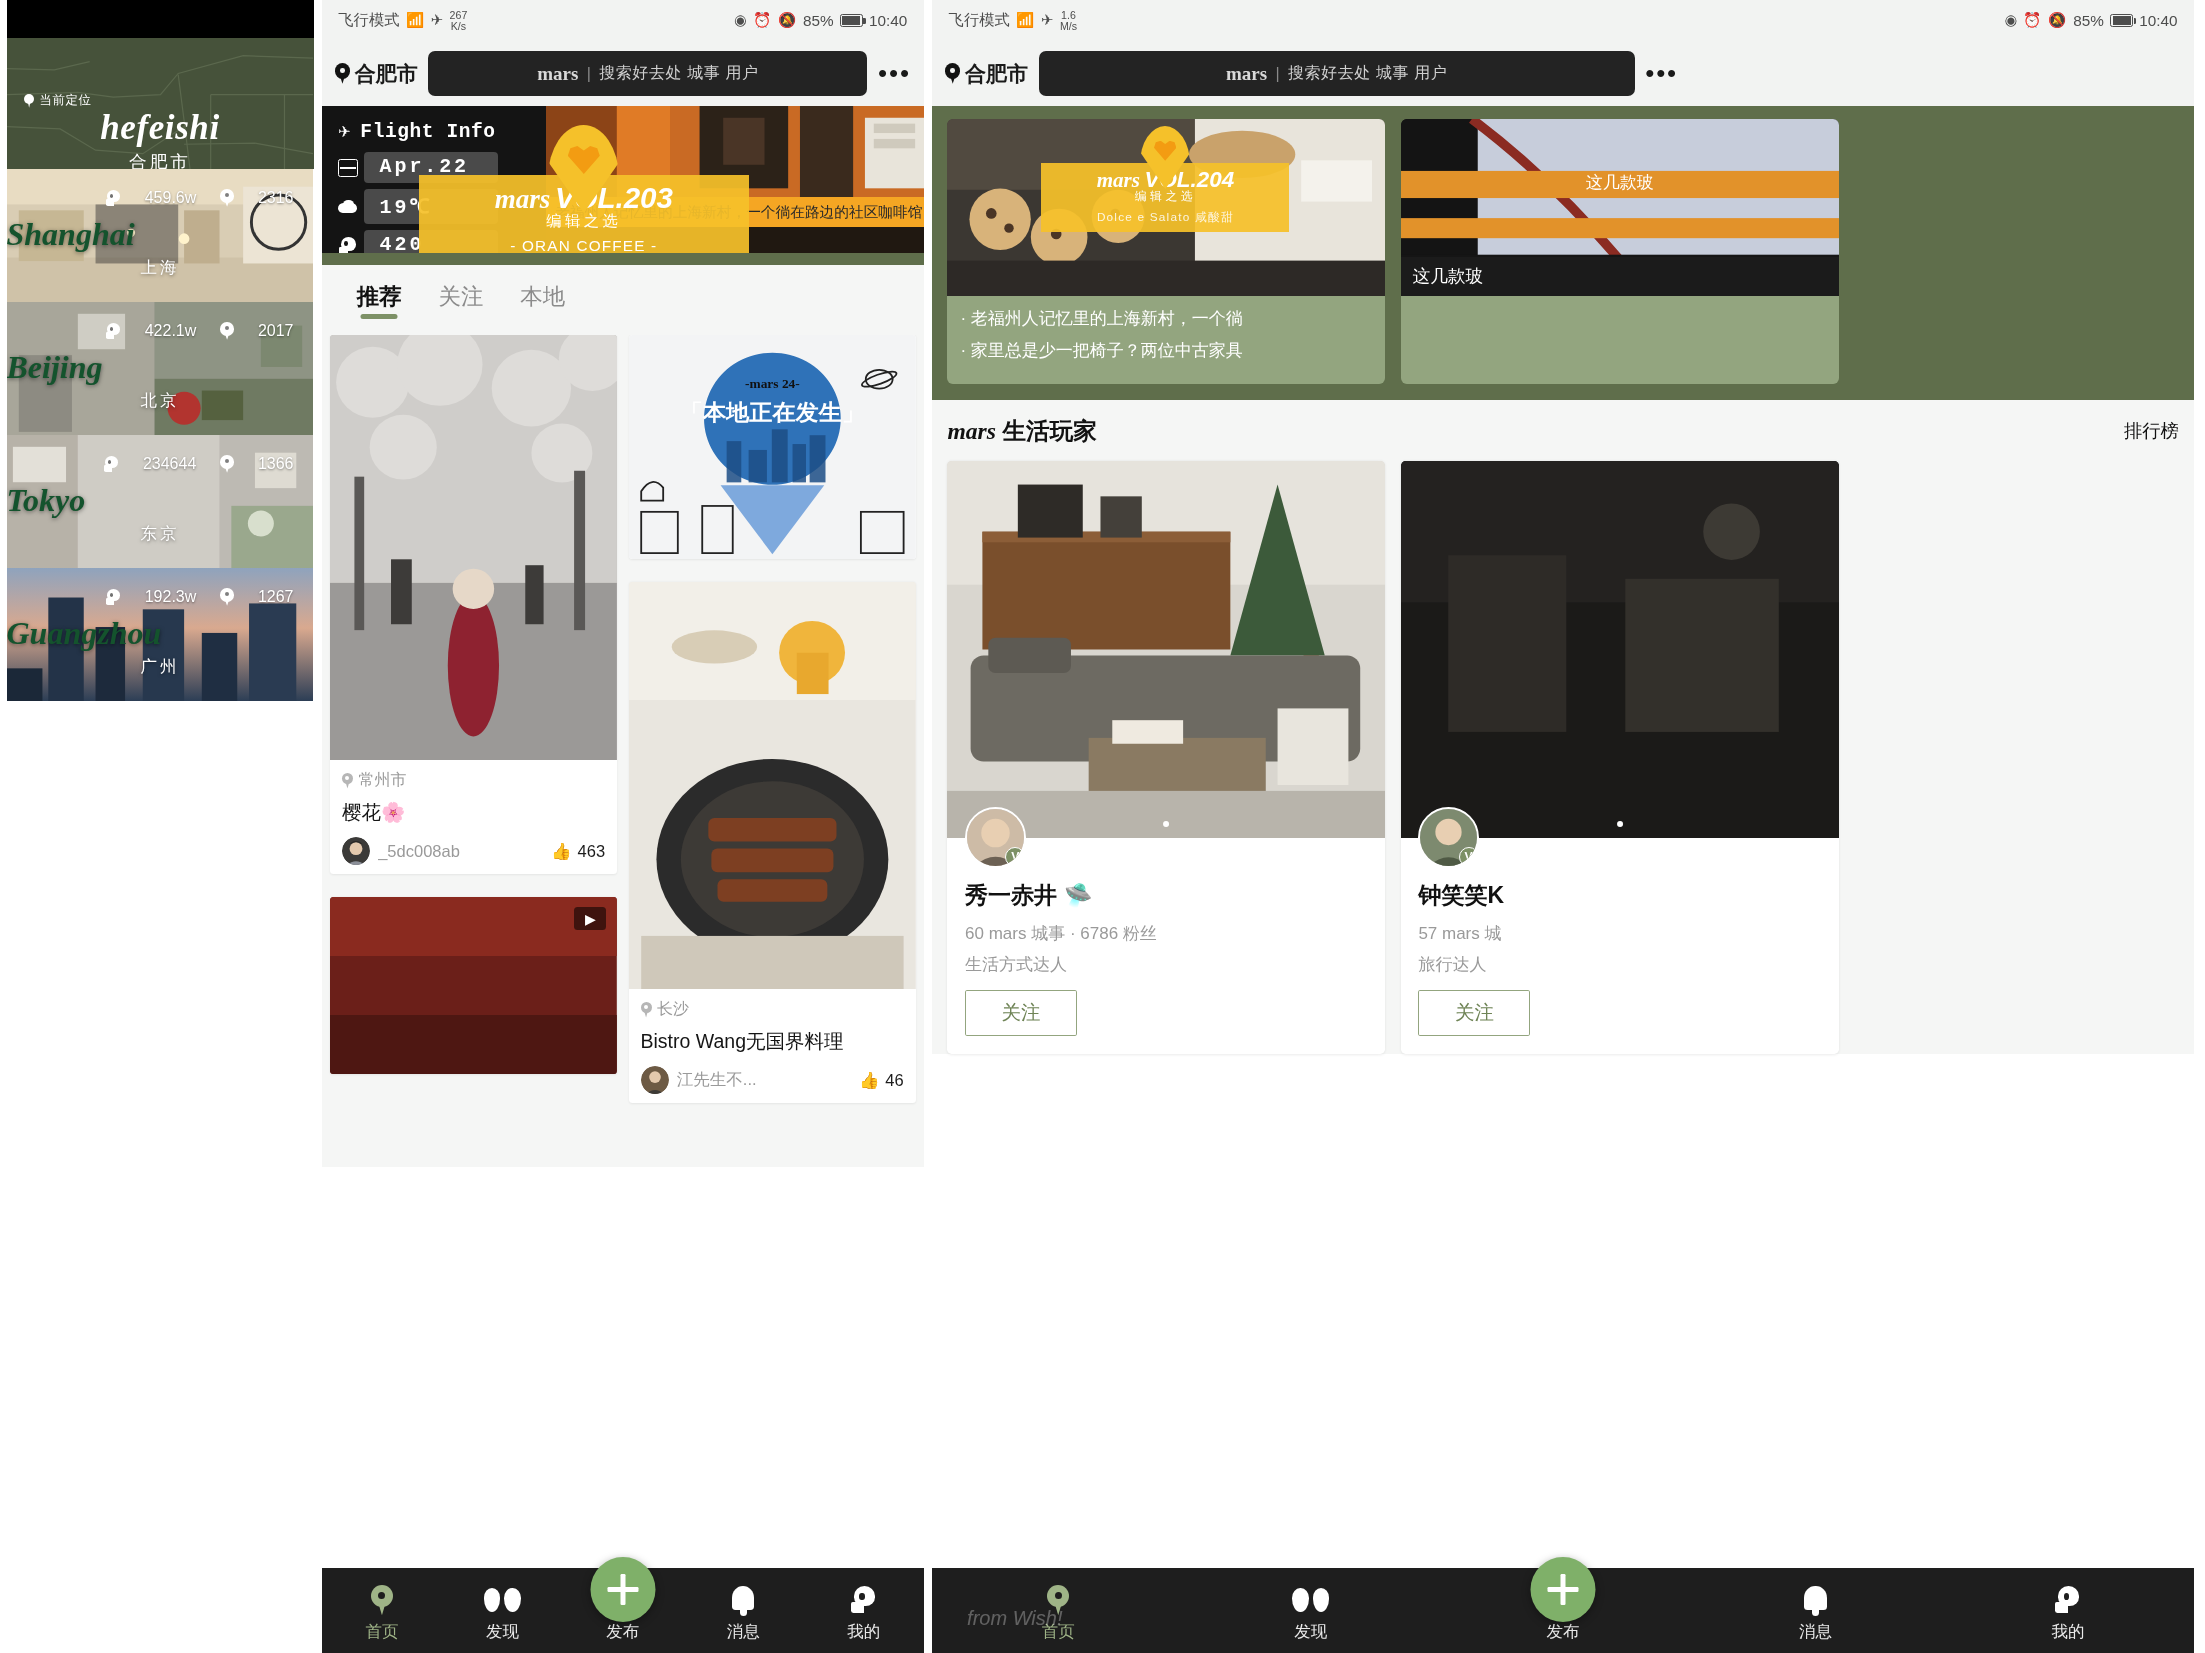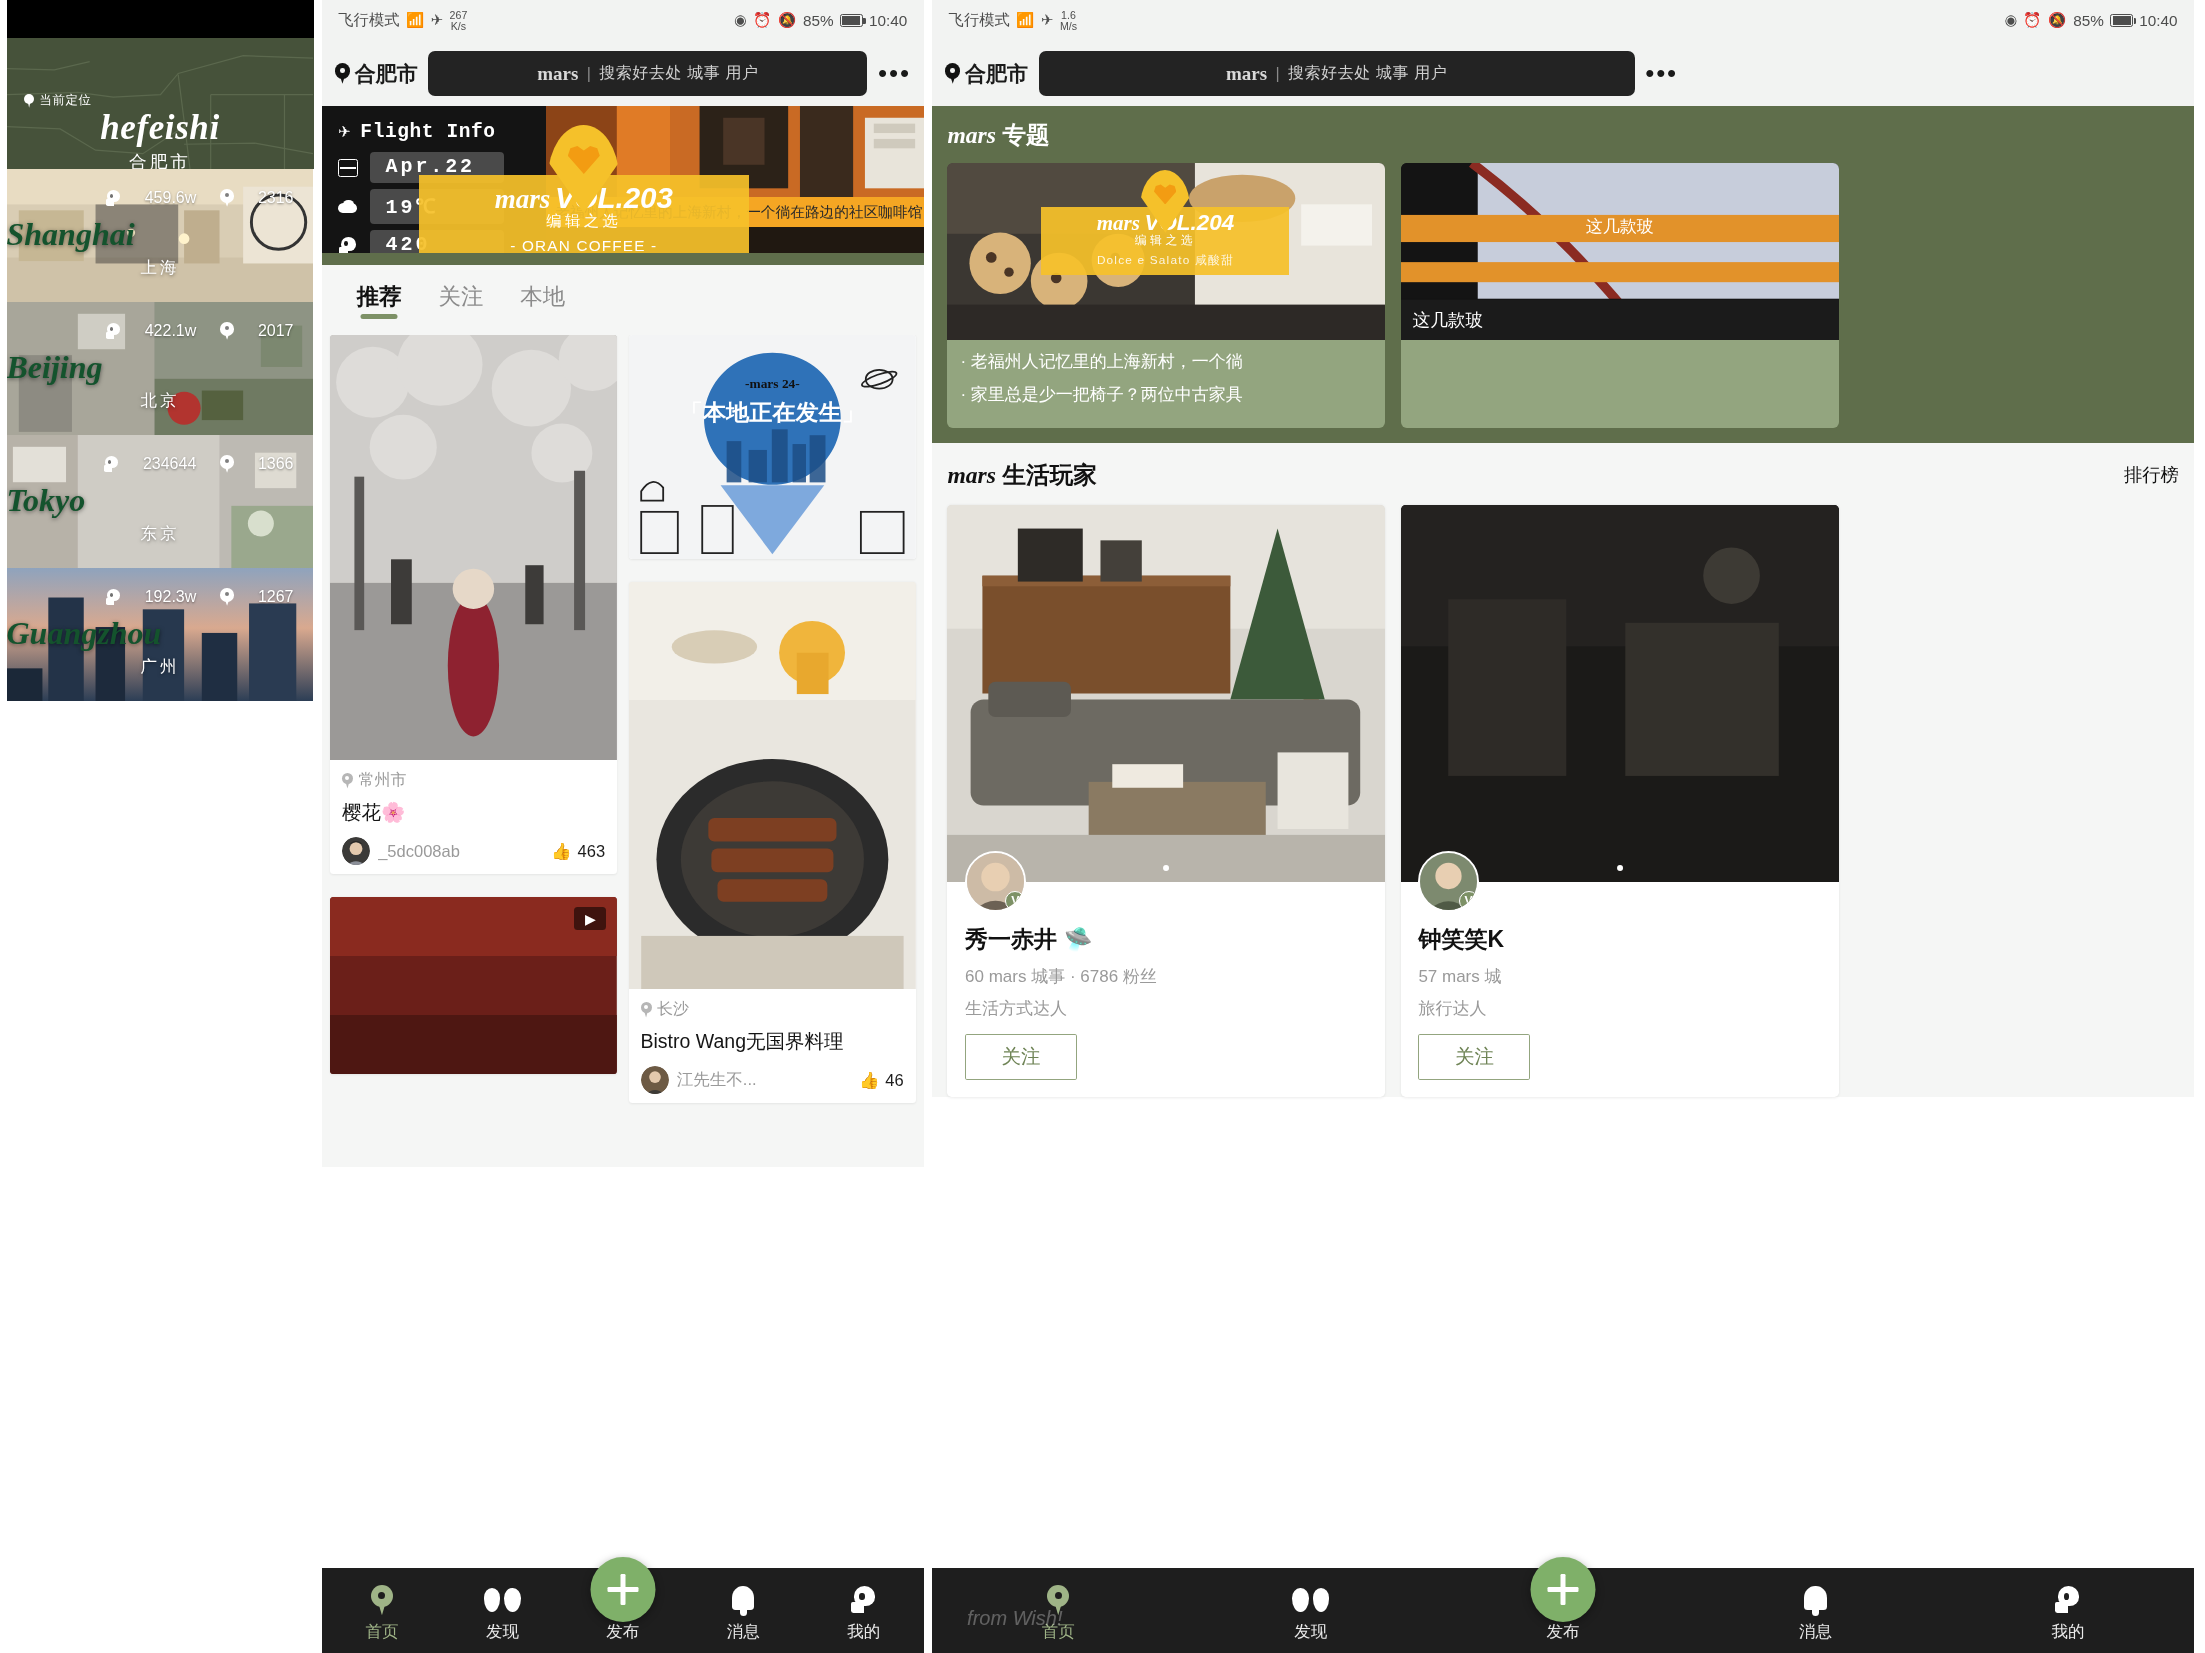--- a/index.html
+++ b/index.html
@@ -86,21 +86,21 @@
     font-size:19px; font-style:normal; }
   .sb-div { color:#8a8a8a; font-size:16px; }
   .sb-ph { color:#cfcfcf; font-size:16px; letter-spacing:0.6px; }
   .dots { color:#1a1a1a; font-size:26px; letter-spacing:1.8px; flex:0 0 auto; line-height:.5; }
 
   
   .flightrow { position:relative; height:147px; display:flex; background:#151515; overflow:hidden; }
   .flightbox { width:224px; background:#141414; padding:15.3px 0 0 16.5px; position:relative; z-index:2; }
   .fl-title { display:flex; align-items:center; gap:9.4px; color:#fff; font-size:19.5px;
     font-weight:bold; letter-spacing:0.6px; margin-bottom:8.3px; font-family:"Liberation Mono",monospace; }
-  .fl-line { display:flex; align-items:center; gap:12px; margin-bottom:5.9px; }
+  .fl-line { display:flex; align-items:center; gap:6px; margin-bottom:5.9px; }
   .fl-ico { width:20px; height:20px; flex:0 0 auto; position:relative; }
   .cal { border:1.8px solid #fff; border-radius:2.4px; height:17.7px; margin-top:1.8px; }
   .cal::before { content:""; position:absolute; left:1.2px; top:6.5px; right:1.2px; height:1.8px; background:#fff; }
   .cloud { position:relative; }
   .cloud::before { content:""; position:absolute; left:0; bottom:2.9px; width:19px; height:10px;
     background:#fff; border-radius:5.9px 5.9px 5.3px 5.3px; }
   .cloud::after { content:""; position:absolute; left:4.7px; bottom:7px; width:10.6px; height:9.4px;
     background:#fff; border-radius:50%; }
   .hd2 { position:relative; }
   .hd2::before { content:""; position:absolute; left:2.4px; top:1.2px; width:15.3px; height:14.7px;
@@ -672,24 +672,20 @@
       </div>
       <div class="searchbox" style="max-width:596px">
         <span class="sb-mars">mars</span>
         <span class="sb-div">|</span>
         <span class="sb-ph">搜索好去处 城事 用户</span>
       </div>
       <span class="dots">•••</span>
     </div>
 
     <div class="topic">
-      <div class="topic-h">
-        <b>mars</b>
-        <span>专题</span>
-      </div>
       <div class="topicrow">
 
         <div class="tcard">
           <div class="timg">
             <svg viewBox="0 0 742 300" preserveAspectRatio="none" style="width:100%;height:100%">
               <rect width="742" height="300" fill="#3b3732"></rect>
               <rect x="0" y="0" width="742" height="120" fill="#514a40"></rect>
               <rect x="420" y="0" width="322" height="300" fill="#e8e4db"></rect>
               <ellipse cx="500" cy="60" rx="90" ry="40" fill="#c9a26b"></ellipse>
               <rect x="600" y="70" width="120" height="70" fill="#f4f2ec"></rect>

